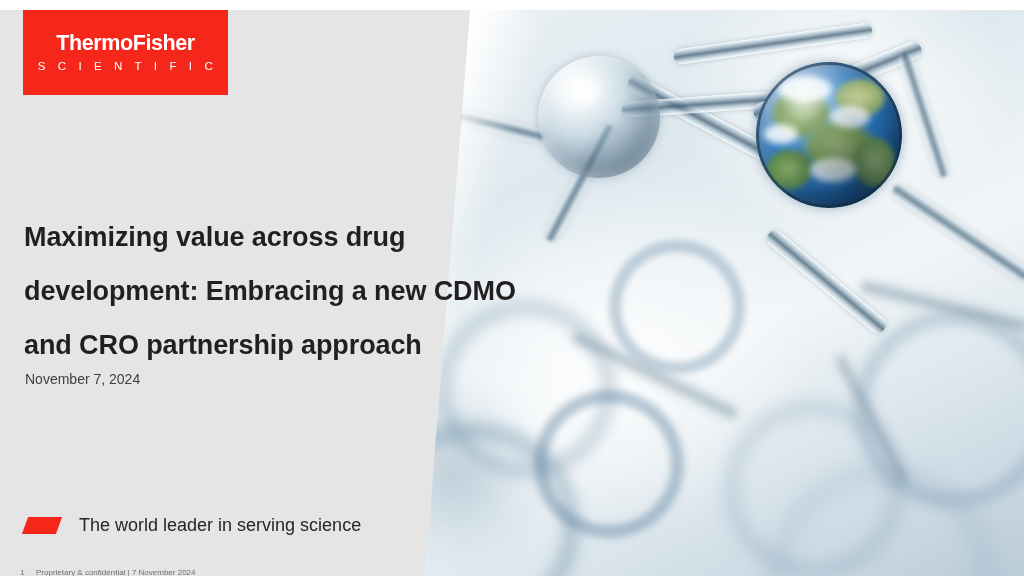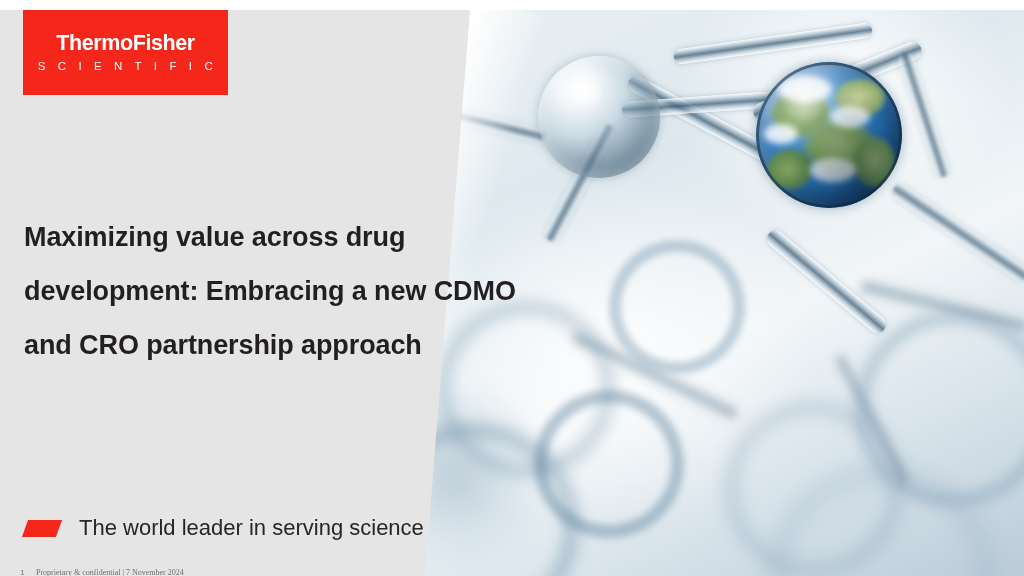--- a/index.html
+++ b/index.html
@@ -197,36 +197,36 @@
   }
   #tagline-mark {
     width: 34px;
     height: 17px;
     background: #f5271b;
     transform: skewX(-20deg);
     flex: none;
   }
   #tagline-text {
     margin-left: 20px;
-    font-size: 22px;
+    font-size: 18px;
     color: #262626;
     white-space: nowrap;
   }
 
   #footer {
     position: absolute;
     left: 9px;
     top: 558px;
     display: flex;
     align-items: baseline;
     color: #6e6e6e;
     font-size: 8px;
   }
   #footer-page { width: 27px; text-align: center; }
-  #footer-note { white-space: nowrap; font-family: Liberation Serif, serif; }
+  #footer-note { white-space: nowrap; }
 </style>
 </head>
 <body>
 
 <div id="slide">
 
   <div id="image-panel">
     <div class="panel-base"></div>
 
     <div class="blob" style="left:-70px; top:370px; width:200px; height:190px; background:radial-gradient(circle, rgba(118,150,172,0.42) 0%, rgba(168,194,212,0.22) 45%, rgba(255,255,255,0) 72%);"></div>
@@ -273,20 +273,21 @@
   </div>
 
   <div id="logo-box">
     <div id="logo-wordmark">ThermoFisher</div>
     <div id="logo-sub">S C I E N T I F I C</div>
   </div>
 
   <h1 id="title">Maximizing value across drug development: Embracing a new CDMO and CRO partnership approach</h1>
 
   <div id="subtitle">
+    <div>November 7, 2024</div>
   </div>
 
   <div id="tagline-row">
     <div id="tagline-mark"></div>
     <div id="tagline-text">The world leader in serving science</div>
   </div>
 
   <div id="footer">
     <span id="footer-page">1</span>
     <span id="footer-note">Proprietary &amp; confidential | 7 November 2024</span>

